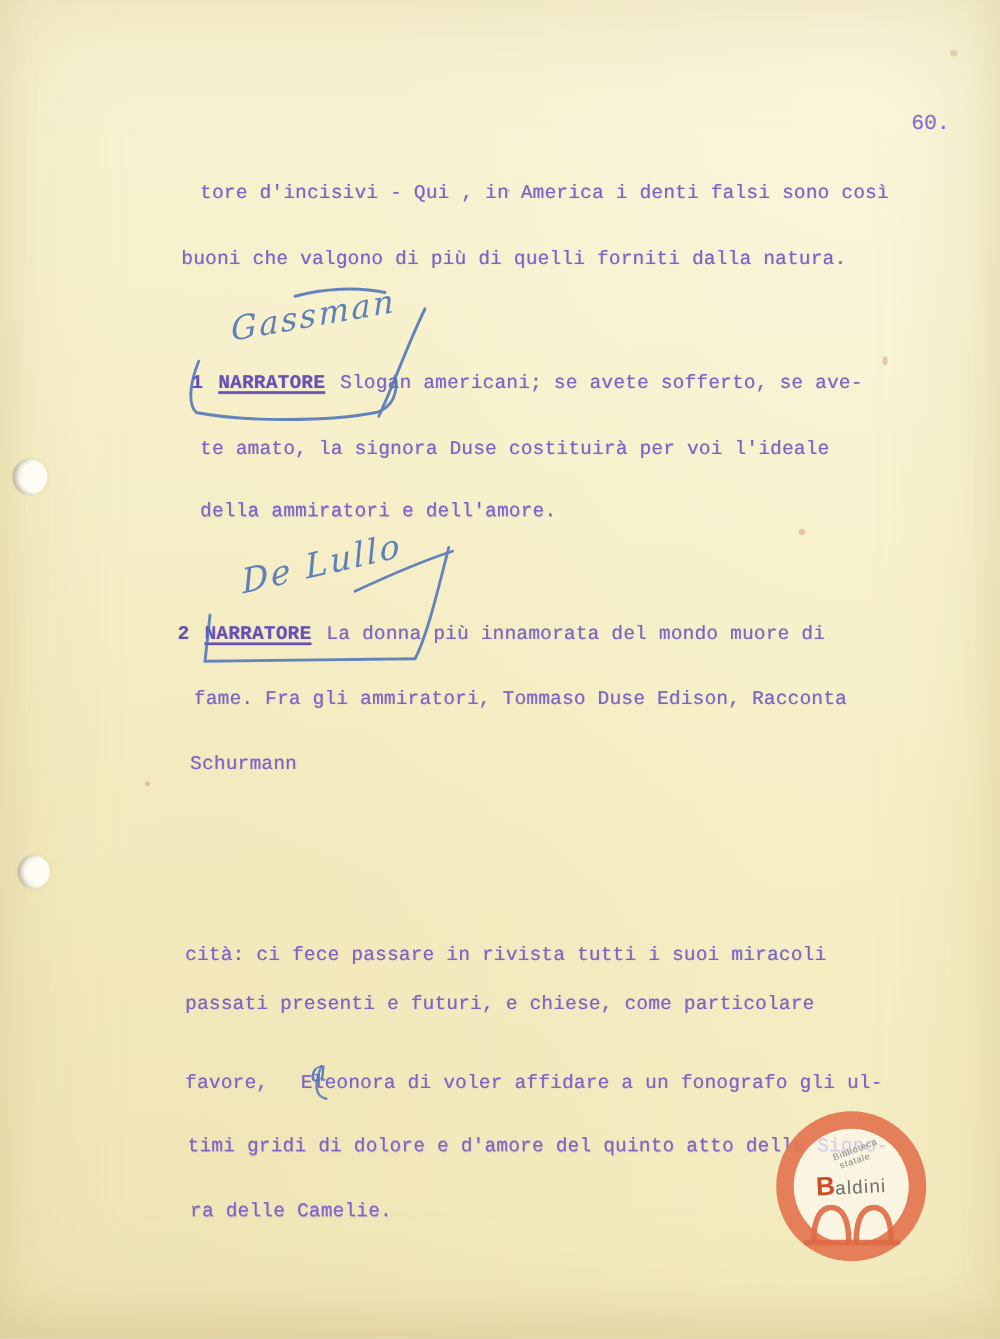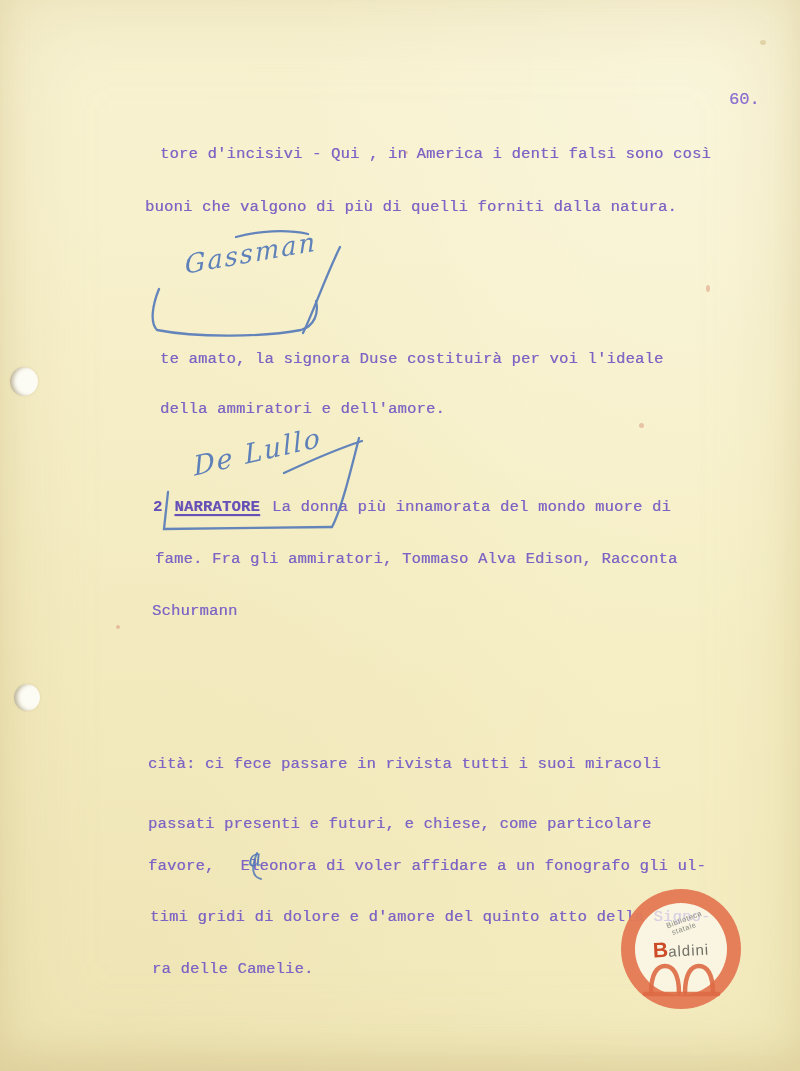--- a/index.html
+++ b/index.html
@@ -64,32 +64,33 @@
 </head>
 <body>
 
 <div class="page">
 
   <div class="page-number">60.</div>
 
   <div class="tw" style="top:145px;left:160px;">tore d'incisivi - Qui , in America i denti falsi sono così</div>
   <div class="tw" style="top:198px;left:145px;">buoni che valgono di più di quelli forniti dalla natura.</div>
 
+  <div class="tw" style="top:297px;left:153px;"><span class="cue-number">1</span><span class="speaker">NARRATORE</span><span class="cue-text">Slogan americani; se avete sofferto, se ave-</span></div>
 
   <div class="tw" style="top:350px;left:160px;">te amato, la signora Duse costituirà per voi l'ideale</div>
   <div class="tw" style="top:400px;left:160px;">della ammiratori e dell'amore.</div>
 
-  <div class="tw" style="top:498px;left:153px;"><span class="cue-number">2</span><span class="speaker">NARRATORE</span><span class="cue-text">La donna più innamorata del mondo muore di</span></div>
+  <div class="tw" style="top:498px;left:142px;"><span class="cue-number">2</span><span class="speaker">NARRATORE</span><span class="cue-text">La donna più innamorata del mondo muore di</span></div>
 
-  <div class="tw" style="top:550px;left:155px;">fame. Fra gli ammiratori, Tommaso Alva Edison, Racconta</div>
+  <div class="tw" style="top:550px;left:155px;">fame. Fra gli ammiratori, Tommaso Duse Edison, Racconta</div>
   <div class="tw" style="top:602px;left:152px;">Schurmann</div>
 
 
   <div class="tw" style="top:755px;left:148px;">cità: ci fece passare in rivista tutti i suoi miracoli</div>
-  <div class="tw" style="top:815px;left:148px;">passati presenti e futuri, e chiese, come particolare</div>
+  <div class="tw" style="top:794px;left:148px;">passati presenti e futuri, e chiese, come particolare</div>
 
   <div class="tw" style="top:857px;left:148px;"><span>favore,</span><span class="cue-text" style="margin-left:26px;">Eleonora di voler affidare a un fonografo gli ul-</span></div>
 
   <div class="tw" style="top:908px;left:150px;">timi gridi di dolore e d'amore del quinto atto della Signo-</div>
   <div class="tw" style="top:960px;left:152px;font-family:Liberation Mono, monospace;">ra delle Camelie.</div>
 
   <div class="handwriting sig1">Gassman</div>
   <div class="handwriting sig2">De Lullo</div>
   <div class="handwriting insertion">a</div>
 

